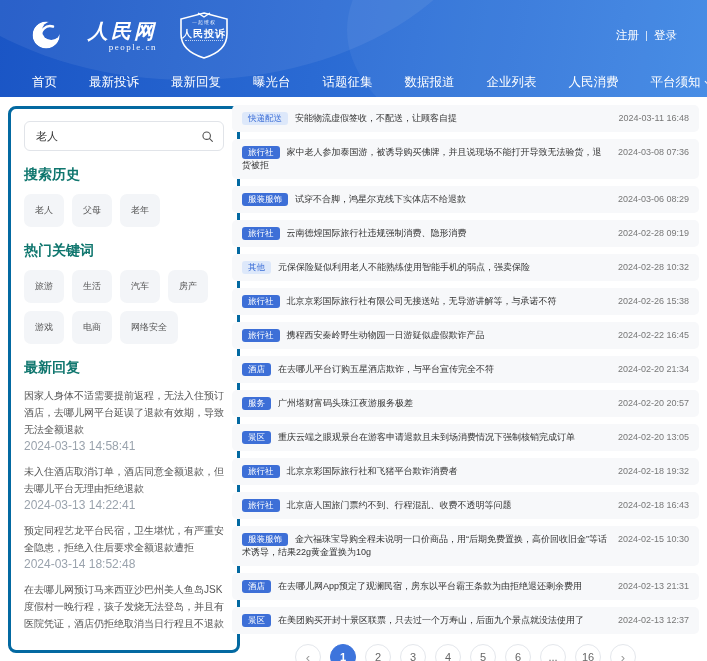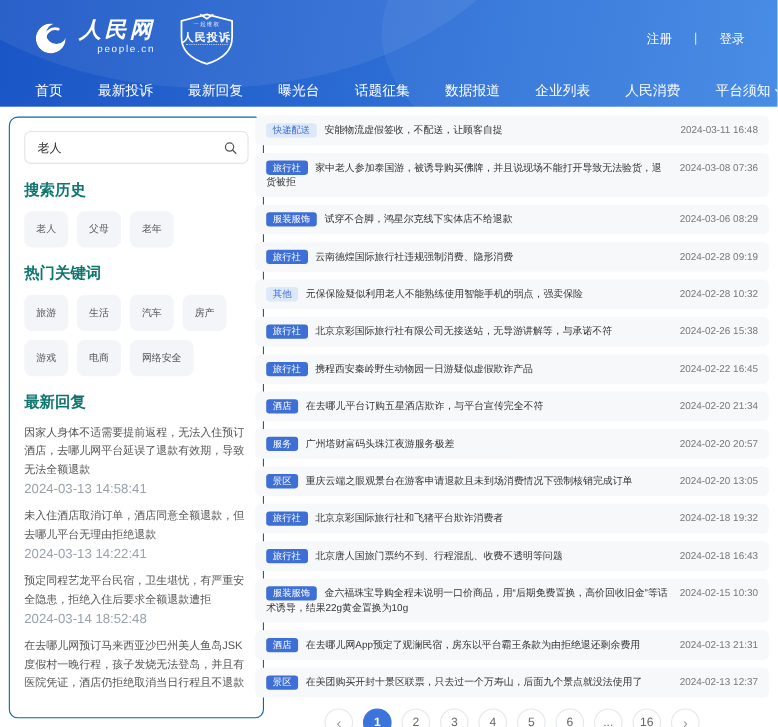--- a/index.html
+++ b/index.html
@@ -15,39 +15,39 @@
   }
   .header::before{
     content:"";position:absolute;left:-120px;top:-340px;width:620px;height:420px;
     border-radius:50%;background:rgba(255,255,255,0.07);
   }
   .header::after{
     content:"";position:absolute;right:-200px;top:-120px;width:560px;height:300px;
     border-radius:50%;background:rgba(255,255,255,0.05);
   }
   .header-top{display:flex;align-items:center;height:62px;padding:4px 30px 0;position:relative;z-index:2;}
-  .logo{display:flex;align-items:flex-start;gap:8px;cursor:pointer;}
+  .logo{display:flex;align-items:flex-end;gap:24px;cursor:pointer;font-family:Liberation Serif, serif;}
   .logo-icon{width:34px;height:34px;flex:0 0 auto;}
   .logo-cn{font-size:20px;font-weight:bold;font-style:italic;letter-spacing:3px;line-height:20px;}
   .logo-en{font-size:9px;letter-spacing:1.5px;text-align:right;margin-top:1px;opacity:.95;}
   .shield{width:58px;height:50px;margin-left:18px;position:relative;flex:0 0 auto;}
   .shield svg{position:absolute;inset:0;}
   .shield-top{position:absolute;top:9px;left:0;right:0;text-align:center;font-size:5px;letter-spacing:1px;opacity:.9;}
   .shield-main{position:absolute;top:17px;left:0;right:0;text-align:center;font-size:10px;font-weight:bold;letter-spacing:1px;}
   .shield-sub{position:absolute;top:30px;left:10px;right:10px;border-top:1px dotted rgba(255,255,255,.7);}
-  .auth{margin-left:auto;font-size:11.5px;display:flex;align-items:center;gap:20px;}
+  .auth{margin-left:auto;font-size:11.5px;display:flex;align-items:center;gap:6px;}
   .auth span{cursor:pointer;}
   .auth .sep{opacity:.8;cursor:default;}
   .nav{display:flex;align-items:center;height:33px;padding:0 16px;position:relative;z-index:2;font-size:12.5px;}
   .nav-item{padding:0 16px;cursor:pointer;white-space:nowrap;display:flex;align-items:center;gap:5px;}
   .caret{display:inline-block;width:6px;height:6px;border-right:1.3px solid #fff;border-bottom:1.3px solid #fff;transform:rotate(45deg);margin-top:-3px;}
   
   .sidebar{
     position:absolute;left:8px;top:106px;width:232px;height:547px;box-sizing:border-box;
-    background:#fff;border:1px solid #0369a1;border-radius:8px;padding:12px 13px;overflow:hidden;
+    background:#fff;border:3px solid #0369a1;border-radius:8px;padding:12px 13px;overflow:hidden;
   }
   .search-box{display:flex;align-items:center;border:1px solid #e1e4e9;border-radius:6px;height:28px;padding:0 9px;background:#fff;}
   .search-box input{border:none;outline:none;flex:1;font-size:11px;color:#333;background:transparent;font-family:inherit;min-width:0;}
   .search-icon{width:13px;height:13px;flex:0 0 auto;cursor:pointer;}
   .side-title{font-size:14px;font-weight:bold;color:#0f766e;margin:15px 0 10px;}
   .tags{display:flex;flex-wrap:wrap;gap:8px;}
   .tag{background:#f3f5f8;color:#555;font-size:9px;padding:10px 11px;border-radius:7px;cursor:pointer;white-space:nowrap;}
   .reply{margin-bottom:10px;}
   .reply-text{font-size:10px;color:#555;line-height:17px;}
   .reply-date{font-size:12px;color:#9aa3ad;margin-top:1px;line-height:14px;}

